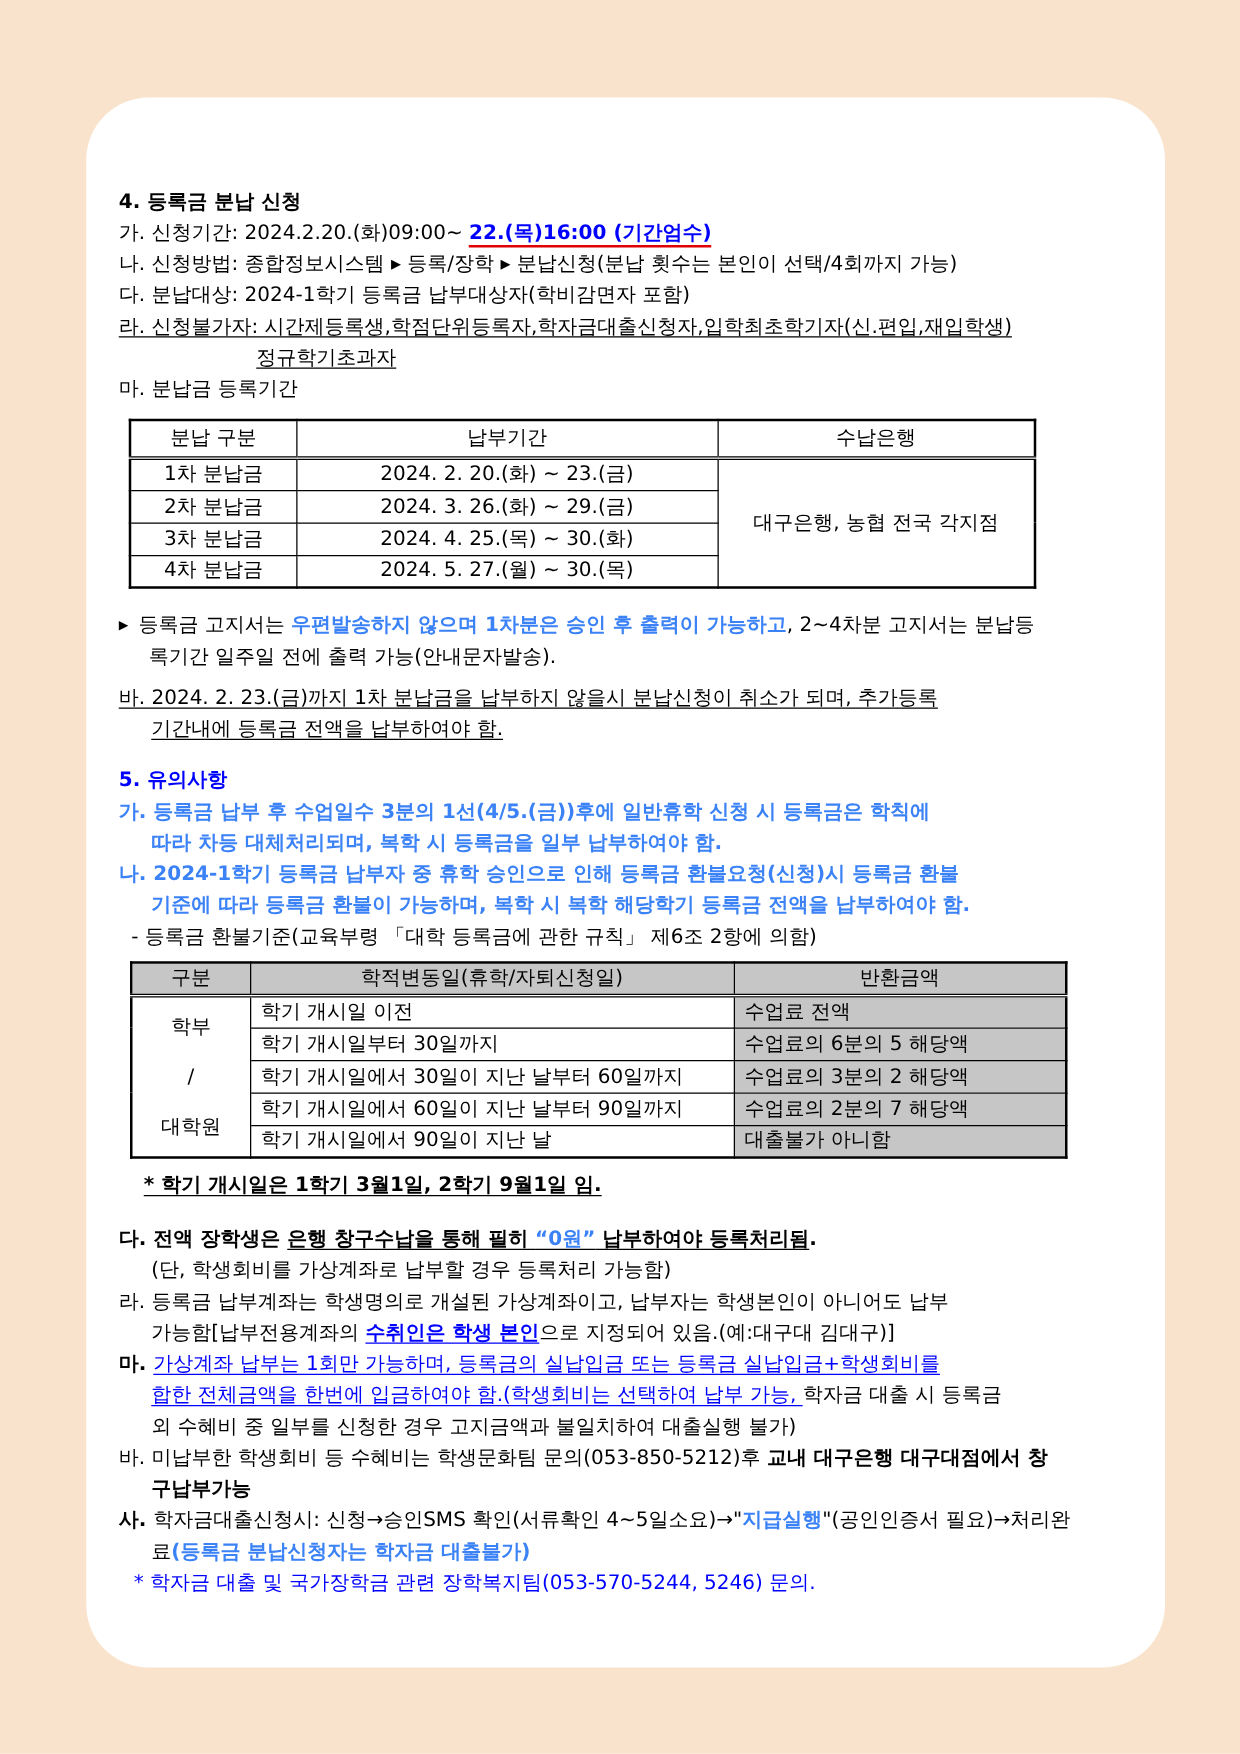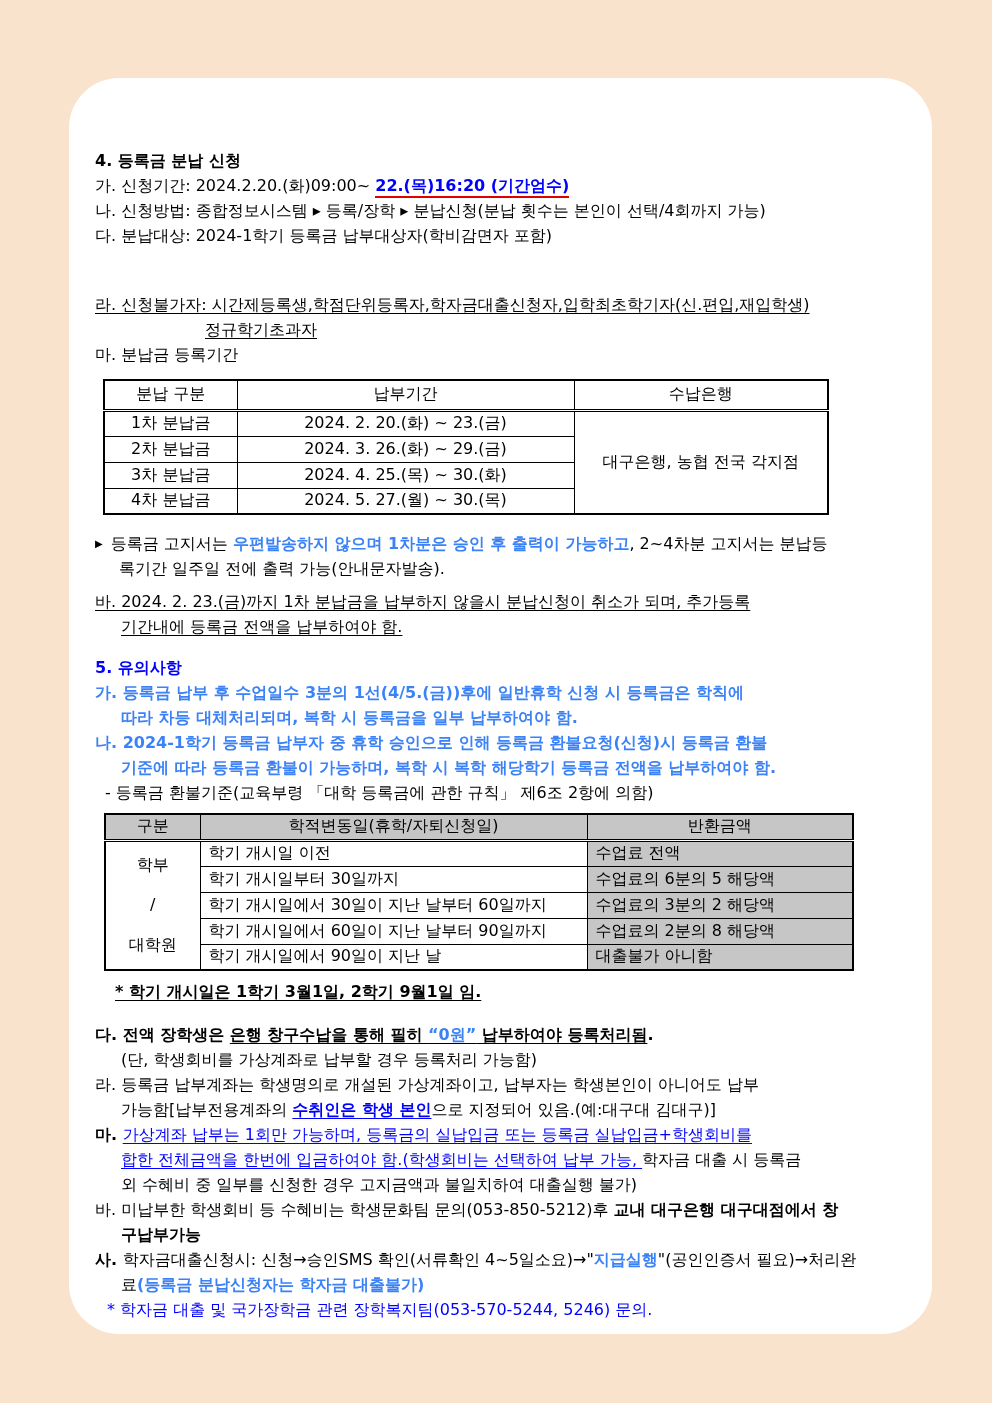--- a/index.html
+++ b/index.html
@@ -24,21 +24,21 @@
     font-size: 16px;
     line-height: 25px;
     height: 25px;
     white-space: nowrap;
     color: #000;
   }
   .title { font-weight: bold; }
   .bold { font-weight: bold; }
   .blue { color: #0000ff; }
   .red { color: #3b82f6; }
-  .ul { text-decoration: underline; text-underline-offset: 3px; text-decoration-thickness: 1px; margin-top: 44px; }
+  .ul { text-decoration: underline; text-underline-offset: 3px; text-decoration-thickness: 1px; }
   .ulred { border-bottom: 2px solid #e00000; padding-bottom: 1px; }
   .bullet { font-size: 10px; vertical-align: 2px; margin-right: 8px; }
   .ind24 { margin-left: 24px; text-align: right; }
   .ind26 { margin-left: 26px; }
   .ind10 { margin-left: 10px; }
   .ind20 { margin-left: 20px; }
   .ind12 { margin-left: 12px; }
   .ind110 { margin-left: 110px; }
   .gap16 { margin-top: 16px; }
   .gap8  { margin-top: 8px; }
@@ -67,21 +67,21 @@
   .t2 td.merge { white-space: pre-line; line-height: 40px; }
 </style>
 </head>
 <body>
 
 <div class="card">
   <div class="content">
 
     <div class="line title">4. 등록금 분납 신청</div>
     <div class="line">
-      <span>가. 신청기간: 2024.2.20.(화)09:00~ </span><span class="blue bold ulred">22.(목)16:20 (기간엄수)</span>
+      <span>가. 신청기간: 2024.2.20.(화)09:00~ </span><span class="blue bold ulred">22.(목)16:00 (기간엄수)</span>
     </div>
     <div class="line">나. 신청방법: 종합정보시스템 ▸ 등록/장학 ▸ 분납신청(분납 횟수는 본인이 선택/4회까지 가능)</div>
     <div class="line">다. 분납대상: 2024-1학기 등록금 납부대상자(학비감면자 포함)</div>
     <div class="line ul">라. 신청불가자: 시간제등록생,학점단위등록자,학자금대출신청자,입학최초학기자(신.편입,재입학생)</div>
     <div class="line"><span class="ul ind110">정규학기초과자</span></div>
     <div class="line">마. 분납금 등록기간</div>
 
     <table class="t1">
       <colgroup>
           <col style="width:133px">
@@ -150,21 +150,21 @@
       <tr>
         <td class="mid">학기 개시일부터 30일까지</td>
         <td class="gray">수업료의 6분의 5 해당액</td>
       </tr>
       <tr>
         <td class="mid">학기 개시일에서 30일이 지난 날부터 60일까지</td>
         <td class="gray">수업료의 3분의 2 해당액</td>
       </tr>
       <tr>
         <td class="mid">학기 개시일에서 60일이 지난 날부터 90일까지</td>
-        <td class="gray">수업료의 2분의 8 해당액</td>
+        <td class="gray">수업료의 2분의 7 해당액</td>
       </tr>
       <tr>
         <td class="mid">학기 개시일에서 90일이 지난 날</td>
         <td class="gray">대출불가 아니함</td>
       </tr>
     </tbody>
       </table>
 
     <div class="line gap8"><span class="bold ul ind20">* 학기 개시일은 1학기 3월1일, 2학기 9월1일 임.</span></div>
 

